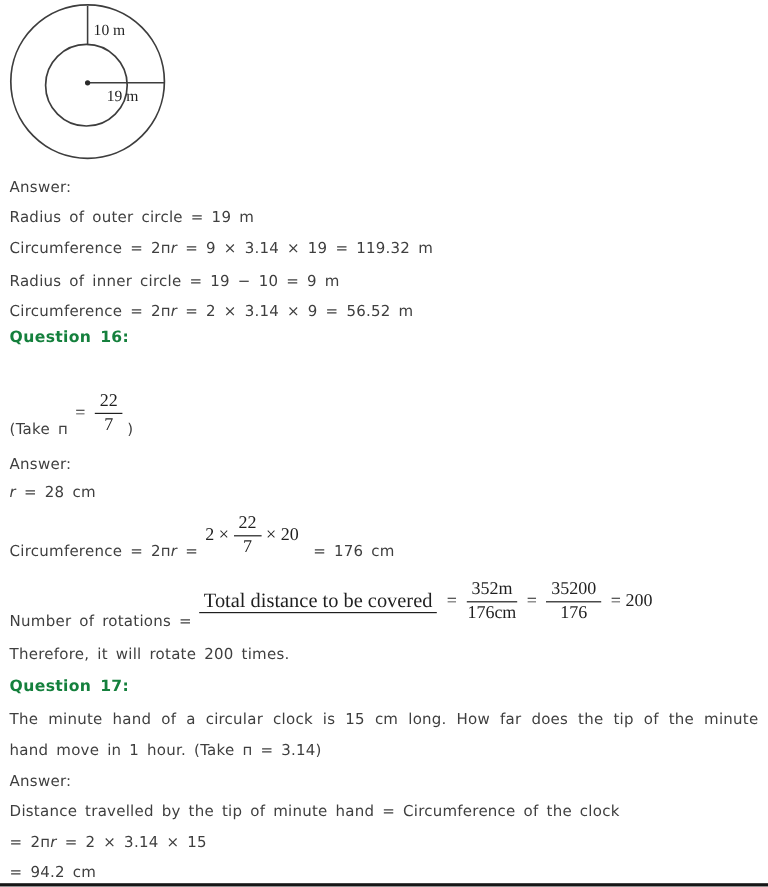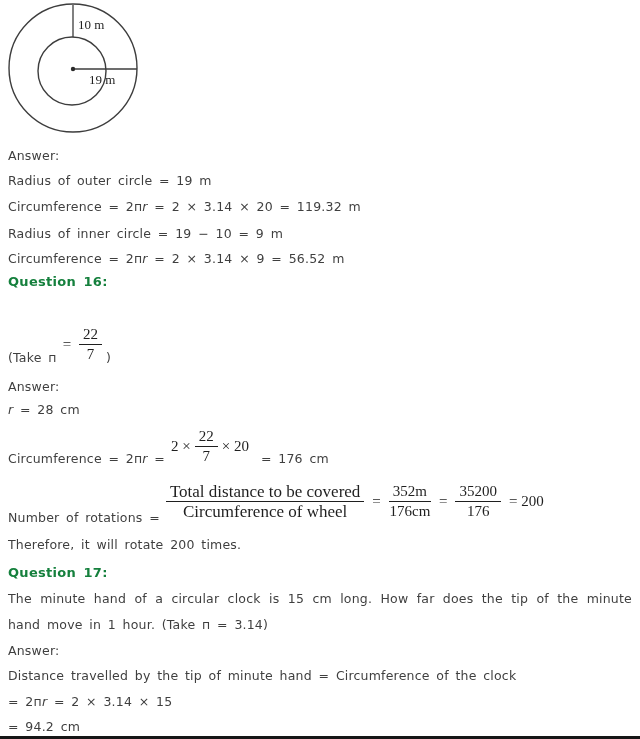--- a/index.html
+++ b/index.html
@@ -95,21 +95,21 @@
     <circle cx="72" cy="71" r="34" fill="none" stroke="#3d3d3d" stroke-width="1.4"></circle>
     <line x1="73" y1="5" x2="73" y2="37" stroke="#3d3d3d" stroke-width="1.3"></line>
     <line x1="73" y1="69" x2="137" y2="69" stroke="#3d3d3d" stroke-width="1.3"></line>
     <circle cx="73" cy="69" r="2.2" fill="#2a2a2a"></circle>
     <text x="78" y="29">10 m</text>
     <text x="89" y="84">19 m</text>
   </svg>
 
   <div class="line" style="top:147px">Answer:</div>
   <div class="line" style="top:172px">Radius of outer circle = 19 m</div>
-  <div class="line" style="top:198px"><span>Circumference = 2п</span><span class="ital">r</span><span> = 2 × 3.14 × 20 = 119.32 m</span></div>
+  <div class="line" style="top:198px"><span>Circumference = 2п</span><span class="ital">r</span><span> = 9 × 3.14 × 19 = 119.32 m</span></div>
   <div class="line" style="top:225px">Radius of inner circle = 19 − 10 = 9 m</div>
   <div class="line" style="top:250px"><span>Circumference = 2п</span><span class="ital">r</span><span> = 2 × 3.14 × 9 = 56.52 m</span></div>
 
   <div class="line heading" style="top:273px">Question 16:</div>
 
   <div class="mathrow" style="top:320px;height:48px">
     <span class="sans low1">(Take п</span>
     <span class="eq gapL">=</span>
     <span class="frac">
       <span class="num">22</span>
@@ -129,21 +129,20 @@
       <span class="den">7</span>
     </span>
     <span>× 20</span>
     <span class="sans low2" style="margin-left:12px">= 176 cm</span>
   </div>
 
   <div class="mathrow" style="top:480px;height:42px">
     <span class="sans low3">Number of rotations =</span>
     <span class="frac small gapL">
       <span class="num">Total distance to be covered</span>
-      <span class="den">Circumference of wheel</span>
     </span>
     <span class="eq">=</span>
     <span class="frac">
       <span class="num">352m</span>
       <span class="den">176cm</span>
     </span>
     <span class="eq">=</span>
     <span class="frac">
       <span class="num">35200</span>
       <span class="den">176</span>

